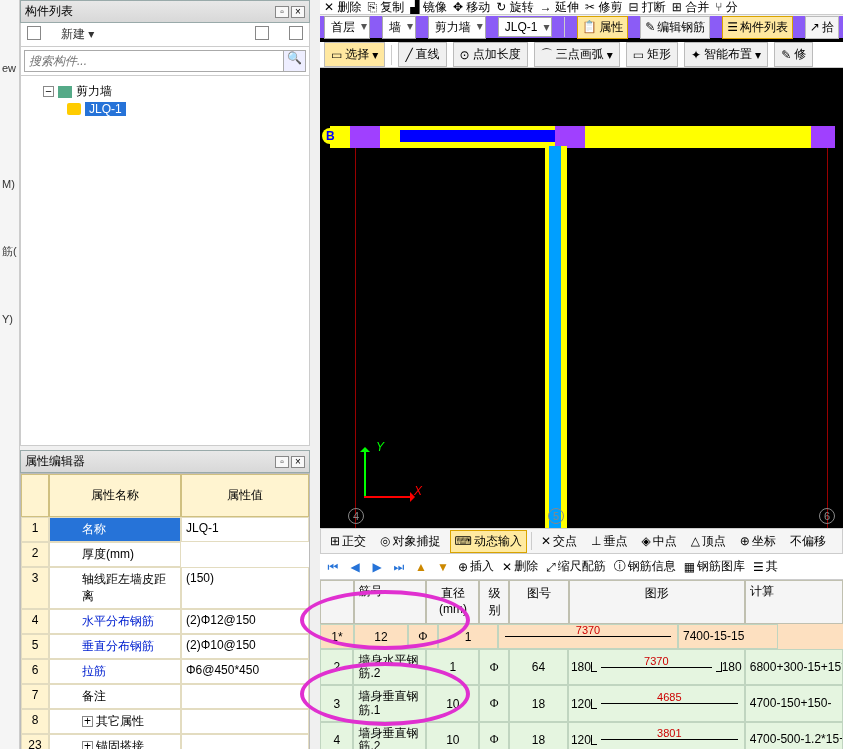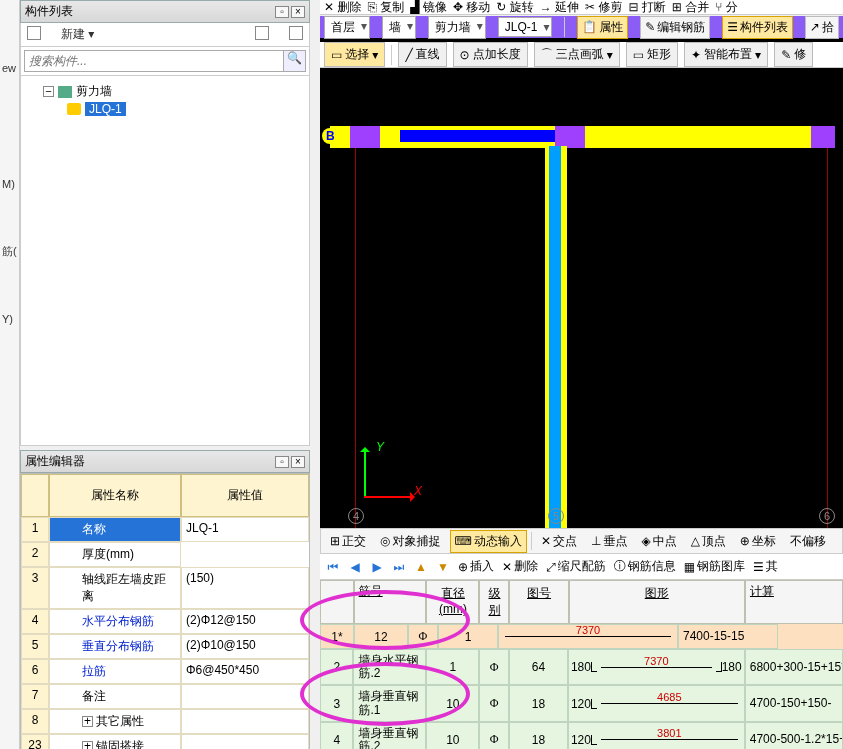--- a/index.html
+++ b/index.html
@@ -91,21 +91,21 @@
 .status-bar .sb.active { background: #ffeaa0; border-color: #d9a400; }
 
 
 .tbl-toolbar { position: absolute; left: 320px; top: 554px; right: 0; height: 26px; background: #fff; border-bottom: 1px solid #ccc; display: flex; align-items: center; gap: 8px; padding: 0 6px; overflow: hidden; }
 .nav-btn { width: 14px; height: 14px; color: #2673d8; text-align: center; }
 .tbl-toolbar .tbtn { display: flex; align-items: center; gap: 2px; white-space: nowrap; }
 
 
 .rebar-table { position: absolute; left: 320px; top: 580px; right: 0; bottom: 0; background: #e5f5e0; overflow: hidden; }
 .rt-head { display: flex; background: #f5f5f5; }
-.rt-head .rh { border: 1px solid #c0c0b0; padding: 4px 8px; text-align: center; font-size: 12px; text-decoration: underline; }
+.rt-head .rh { border: 1px solid #c0c0b0; padding: 4px 8px; text-align: center; font-size: 12px; }
 .rt-row { display: flex; background: #e5f5e0; }
 .rt-row.sel { background: #fde0c0; }
 .rt-row .rc { border: 1px solid #c0d5c0; padding: 4px 2px; text-align: center; font-size: 12px; display: flex; align-items: center; justify-content: center; }
 .col-idx { width: 34px; }
 .col-name { width: 74px; text-align: left !important; justify-content: flex-start !important; padding-left: 4px !important; line-height: 1.1; }
 .col-diam { width: 54px; }
 .col-grade { width: 30px; }
 .col-tuhao { width: 60px; }
 .col-shape { width: 180px; position: relative; }
 .col-calc { width: 100px; text-align: left !important; justify-content: flex-start !important; padding-left: 4px !important; line-height: 1.1; font-size: 11px; white-space: nowrap; overflow: hidden; }

